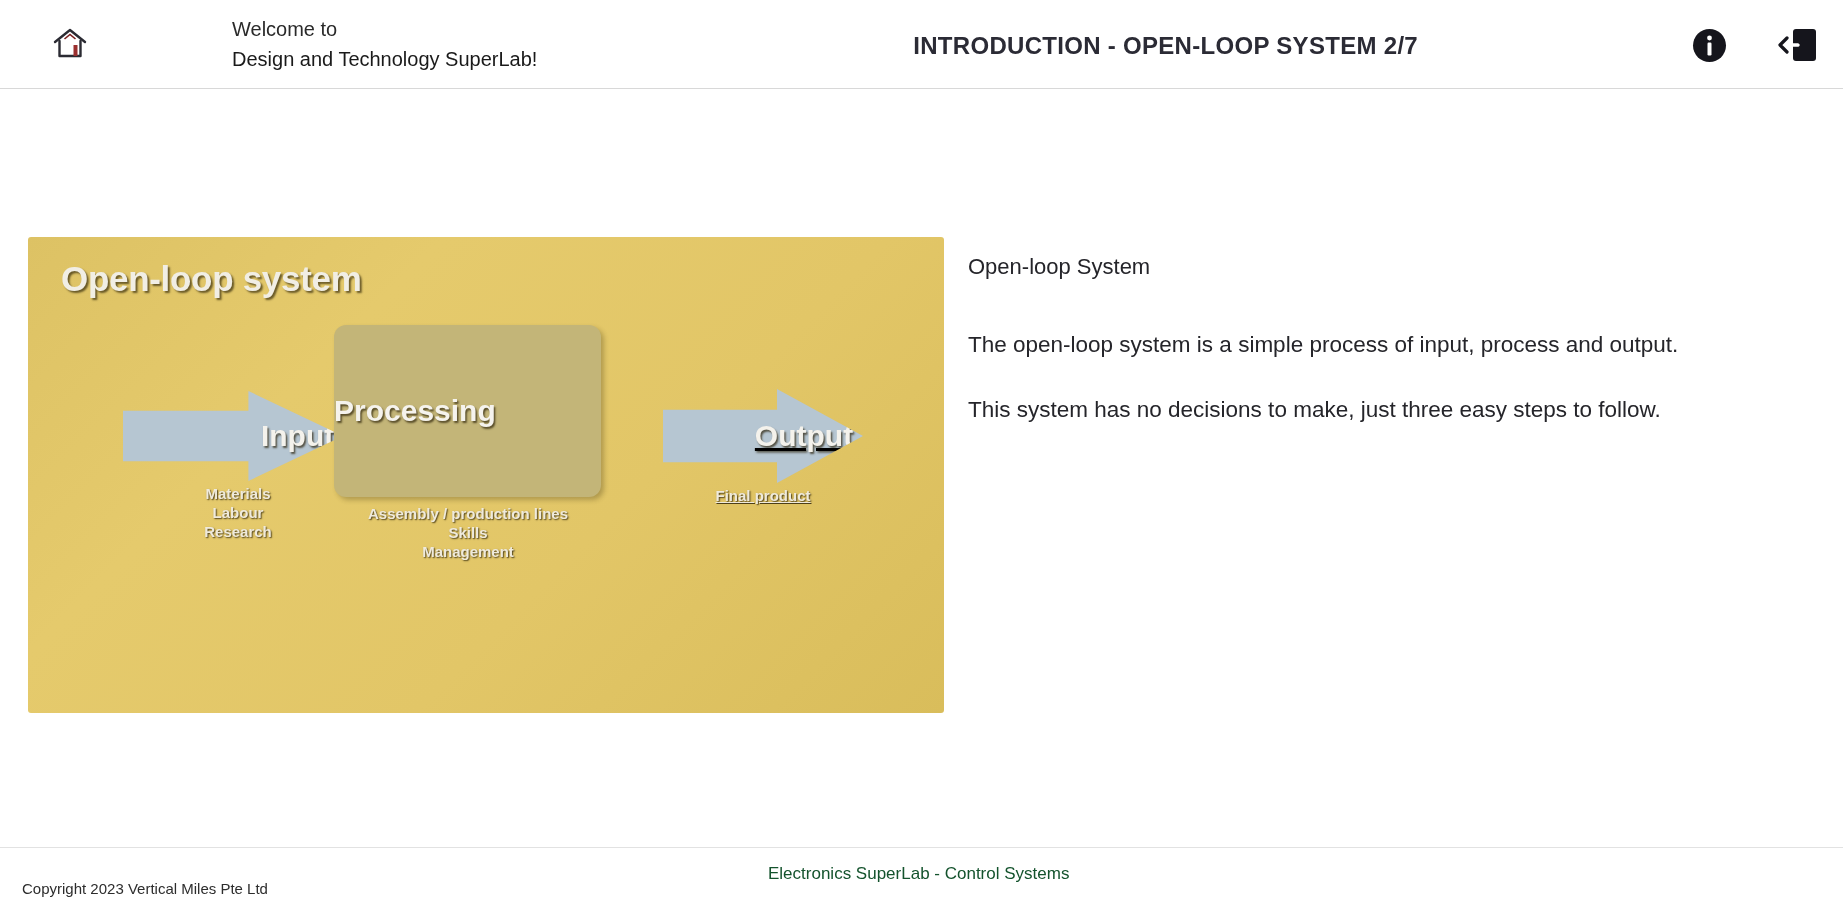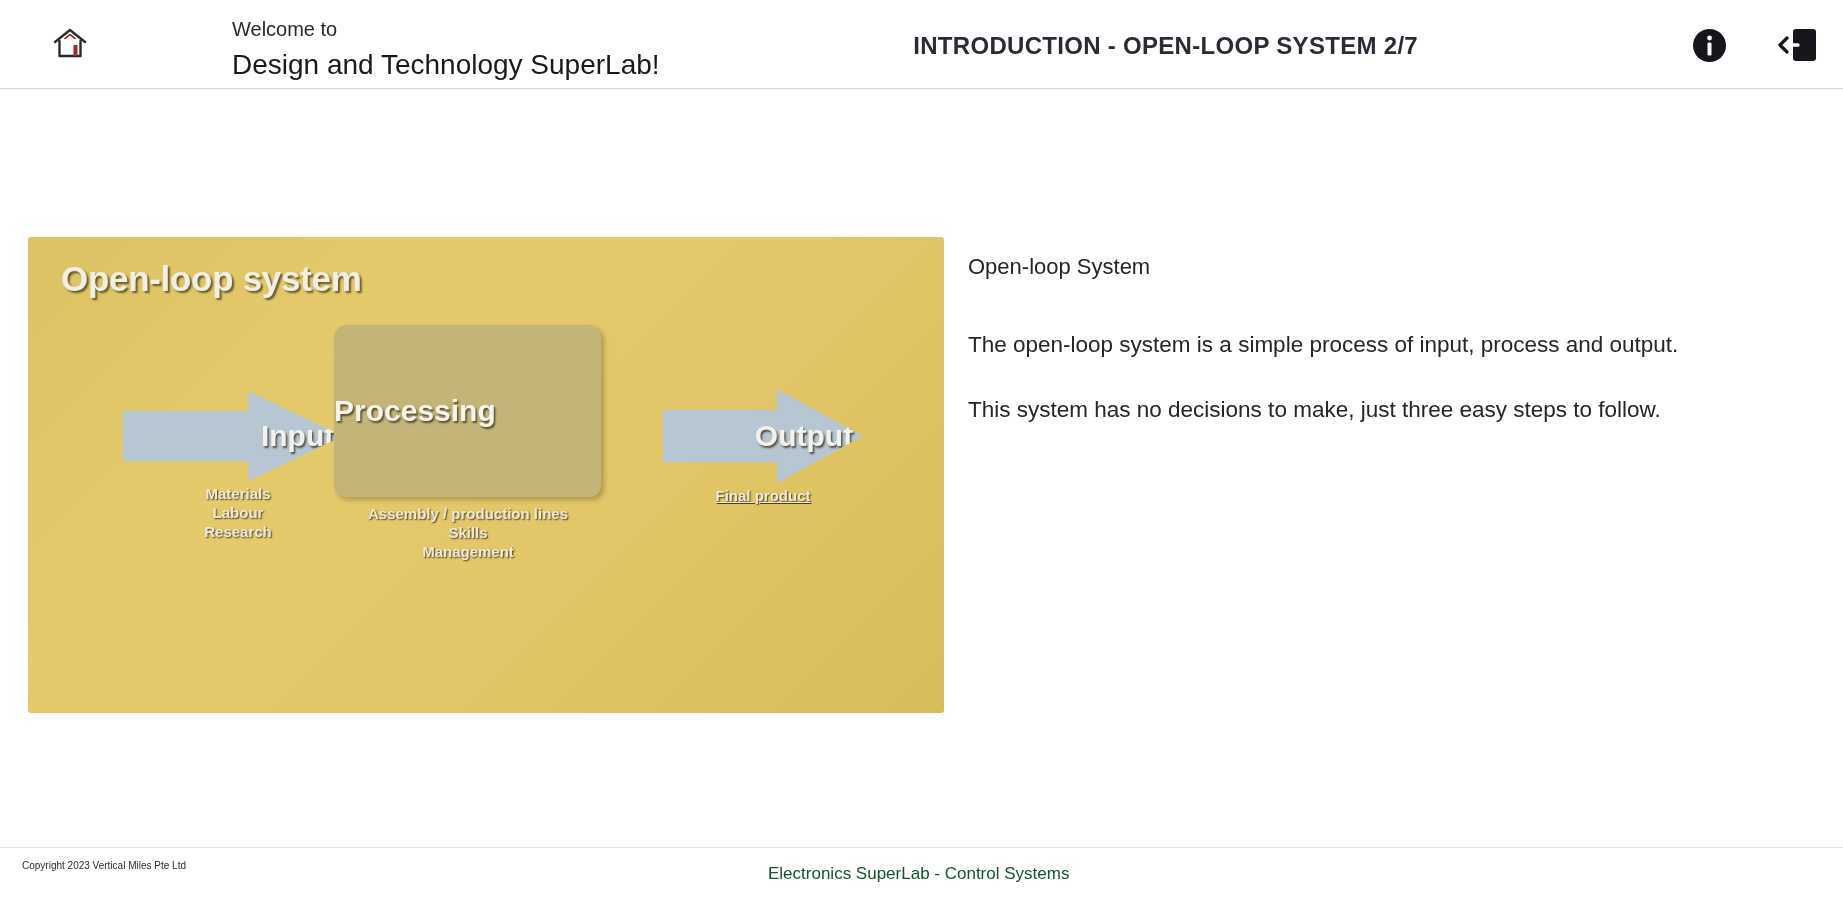--- a/index.html
+++ b/index.html
@@ -20,21 +20,21 @@
   .home-btn {
     position:absolute; left:42px; top:18px; width:56px; height:52px;
     display:flex; align-items:center; justify-content:center;
     cursor:pointer; background:transparent; border:none;
   }
   .welcome-block {
     position:absolute; left:232px; top:14px;
     line-height:1.52; color:#1c1c1c;
   }
   .welcome-line1 { font-size:20px; color:#2a2a2a; }
-  .welcome-line2 { font-size:28px; color:#1a1a1a; }
+  .welcome-line2 { font-size:20px; color:#1a1a1a; }
 
   .section-title {
     position:absolute; right:425px; top:32px;
     font-size:24px; font-weight:bold; letter-spacing:0.3px;
     color:#2b2b35; white-space:nowrap;
   }
   .info-btn {
     position:absolute; left:1692px; top:28px; width:35px; height:35px;
     cursor:pointer; border:none; background:transparent; padding:0;
   }
@@ -66,20 +66,21 @@
     filter: drop-shadow(3px 3px 3px rgba(60,50,15,.35));
     display:flex; align-items:center; justify-content:flex-end;
   }
   .arrow-in {
     left:95px; top:154px; width:220px; height:90px;
     clip-path: polygon(0% 22%, 57% 22%, 57% 0%, 100% 50%, 57% 100%, 57% 78%, 0% 78%);
   }
   .arrow-out {
     left:635px; top:152px; width:200px; height:94px;
     clip-path: polygon(0% 22%, 57% 22%, 57% 0%, 100% 50%, 57% 100%, 57% 78%, 0% 78%);
+    text-decoration: underline;
   }
   .arrow-label {
     font-size:30px; font-weight:bold; color:#f4f2ec;
     text-shadow:1.5px 1.5px 2px rgba(40,30,5,.7);
     transform: translateX(-12%);
   }
   .arrow-out .arrow-label { transform: translateX(-10%); }
 
   .proc-box {
     position:absolute; left:306px; top:88px; width:267px; height:172px;
@@ -117,21 +118,21 @@
     cursor:pointer;
   }
   .nav-prev { left:38px; top:768px; }
   .nav-next { left:1558px; top:768px; }
 
   
   .footer {
     position:absolute; left:0; top:847px; width:1843px; height:53px;
     border-top:1px solid #e2e2e2; background:#fff;
   }
-  .footer-left  { position:absolute; left:22px;  top:12px; font-size:10px; color:#2d2d2d; }
+  .footer-left  { position:absolute; left:22px;  top:32px; font-size:15px; color:#2d2d2d; }
   .footer-center{ position:absolute; left:768px; top:16px; font-size:17px; color:#14532d; }
 </style>
 </head>
 <body>
 
 <div class="page">
 
   <div class="header">
 
     <button class="home-btn">

